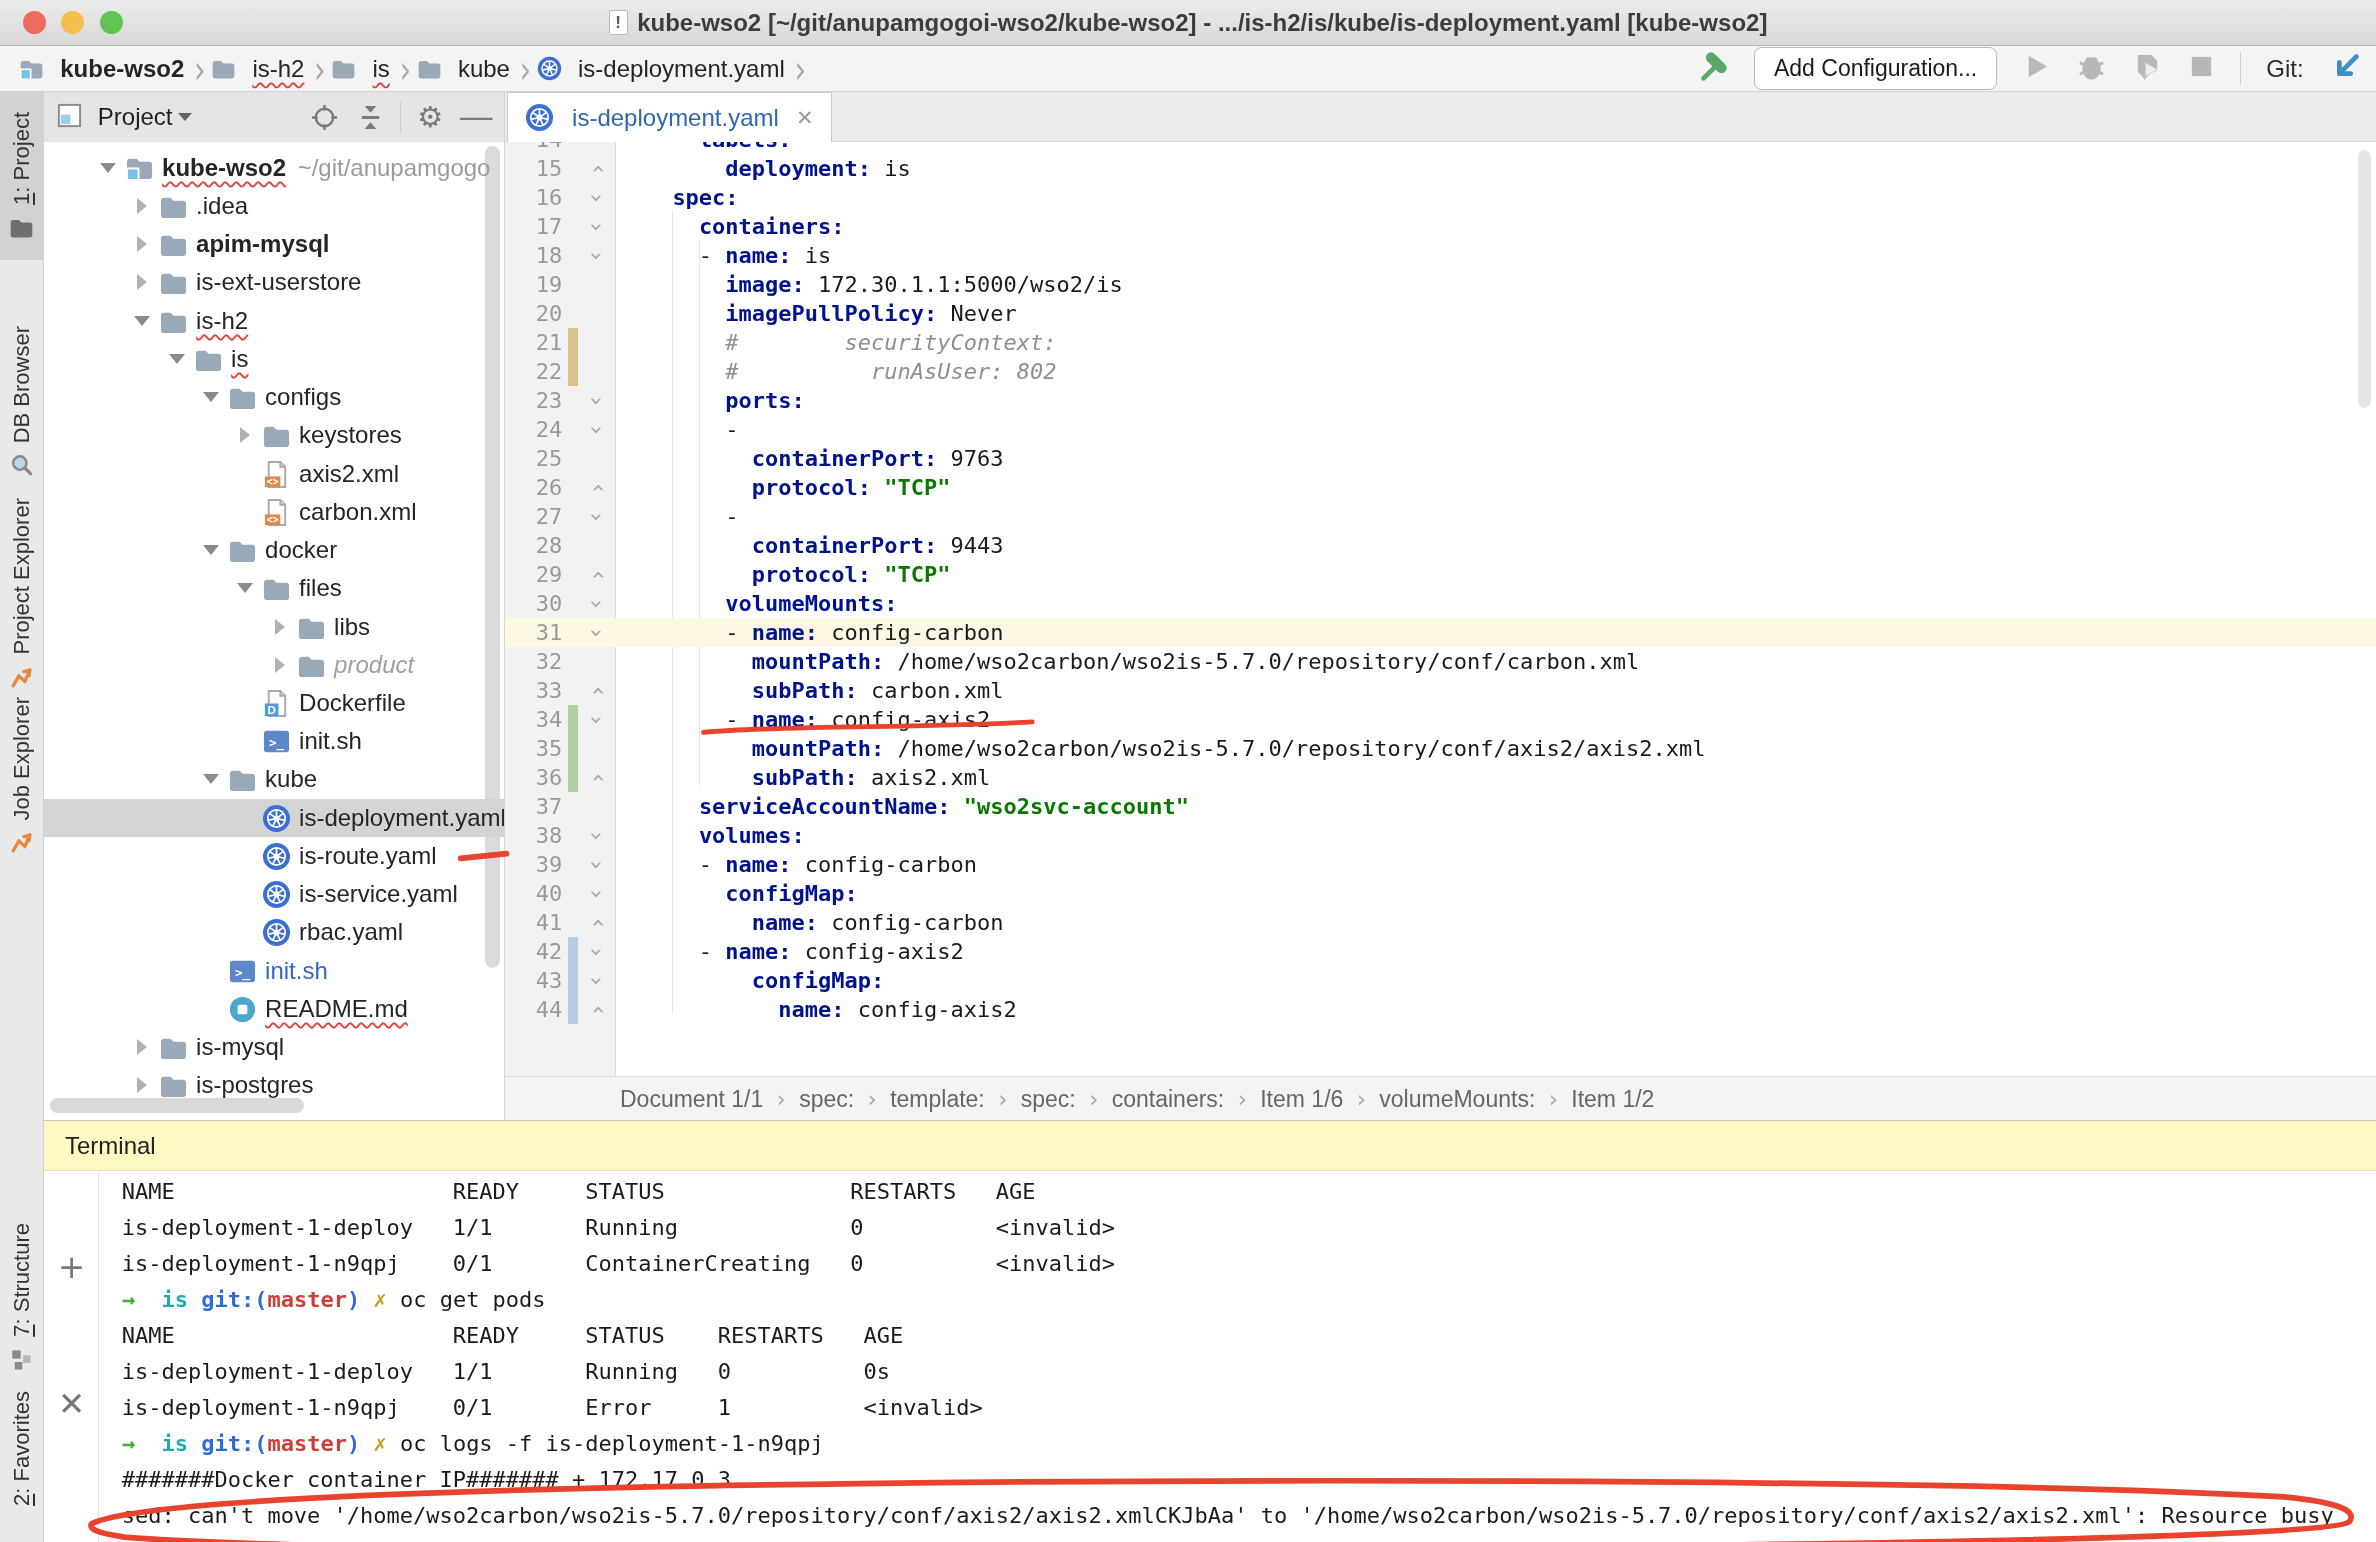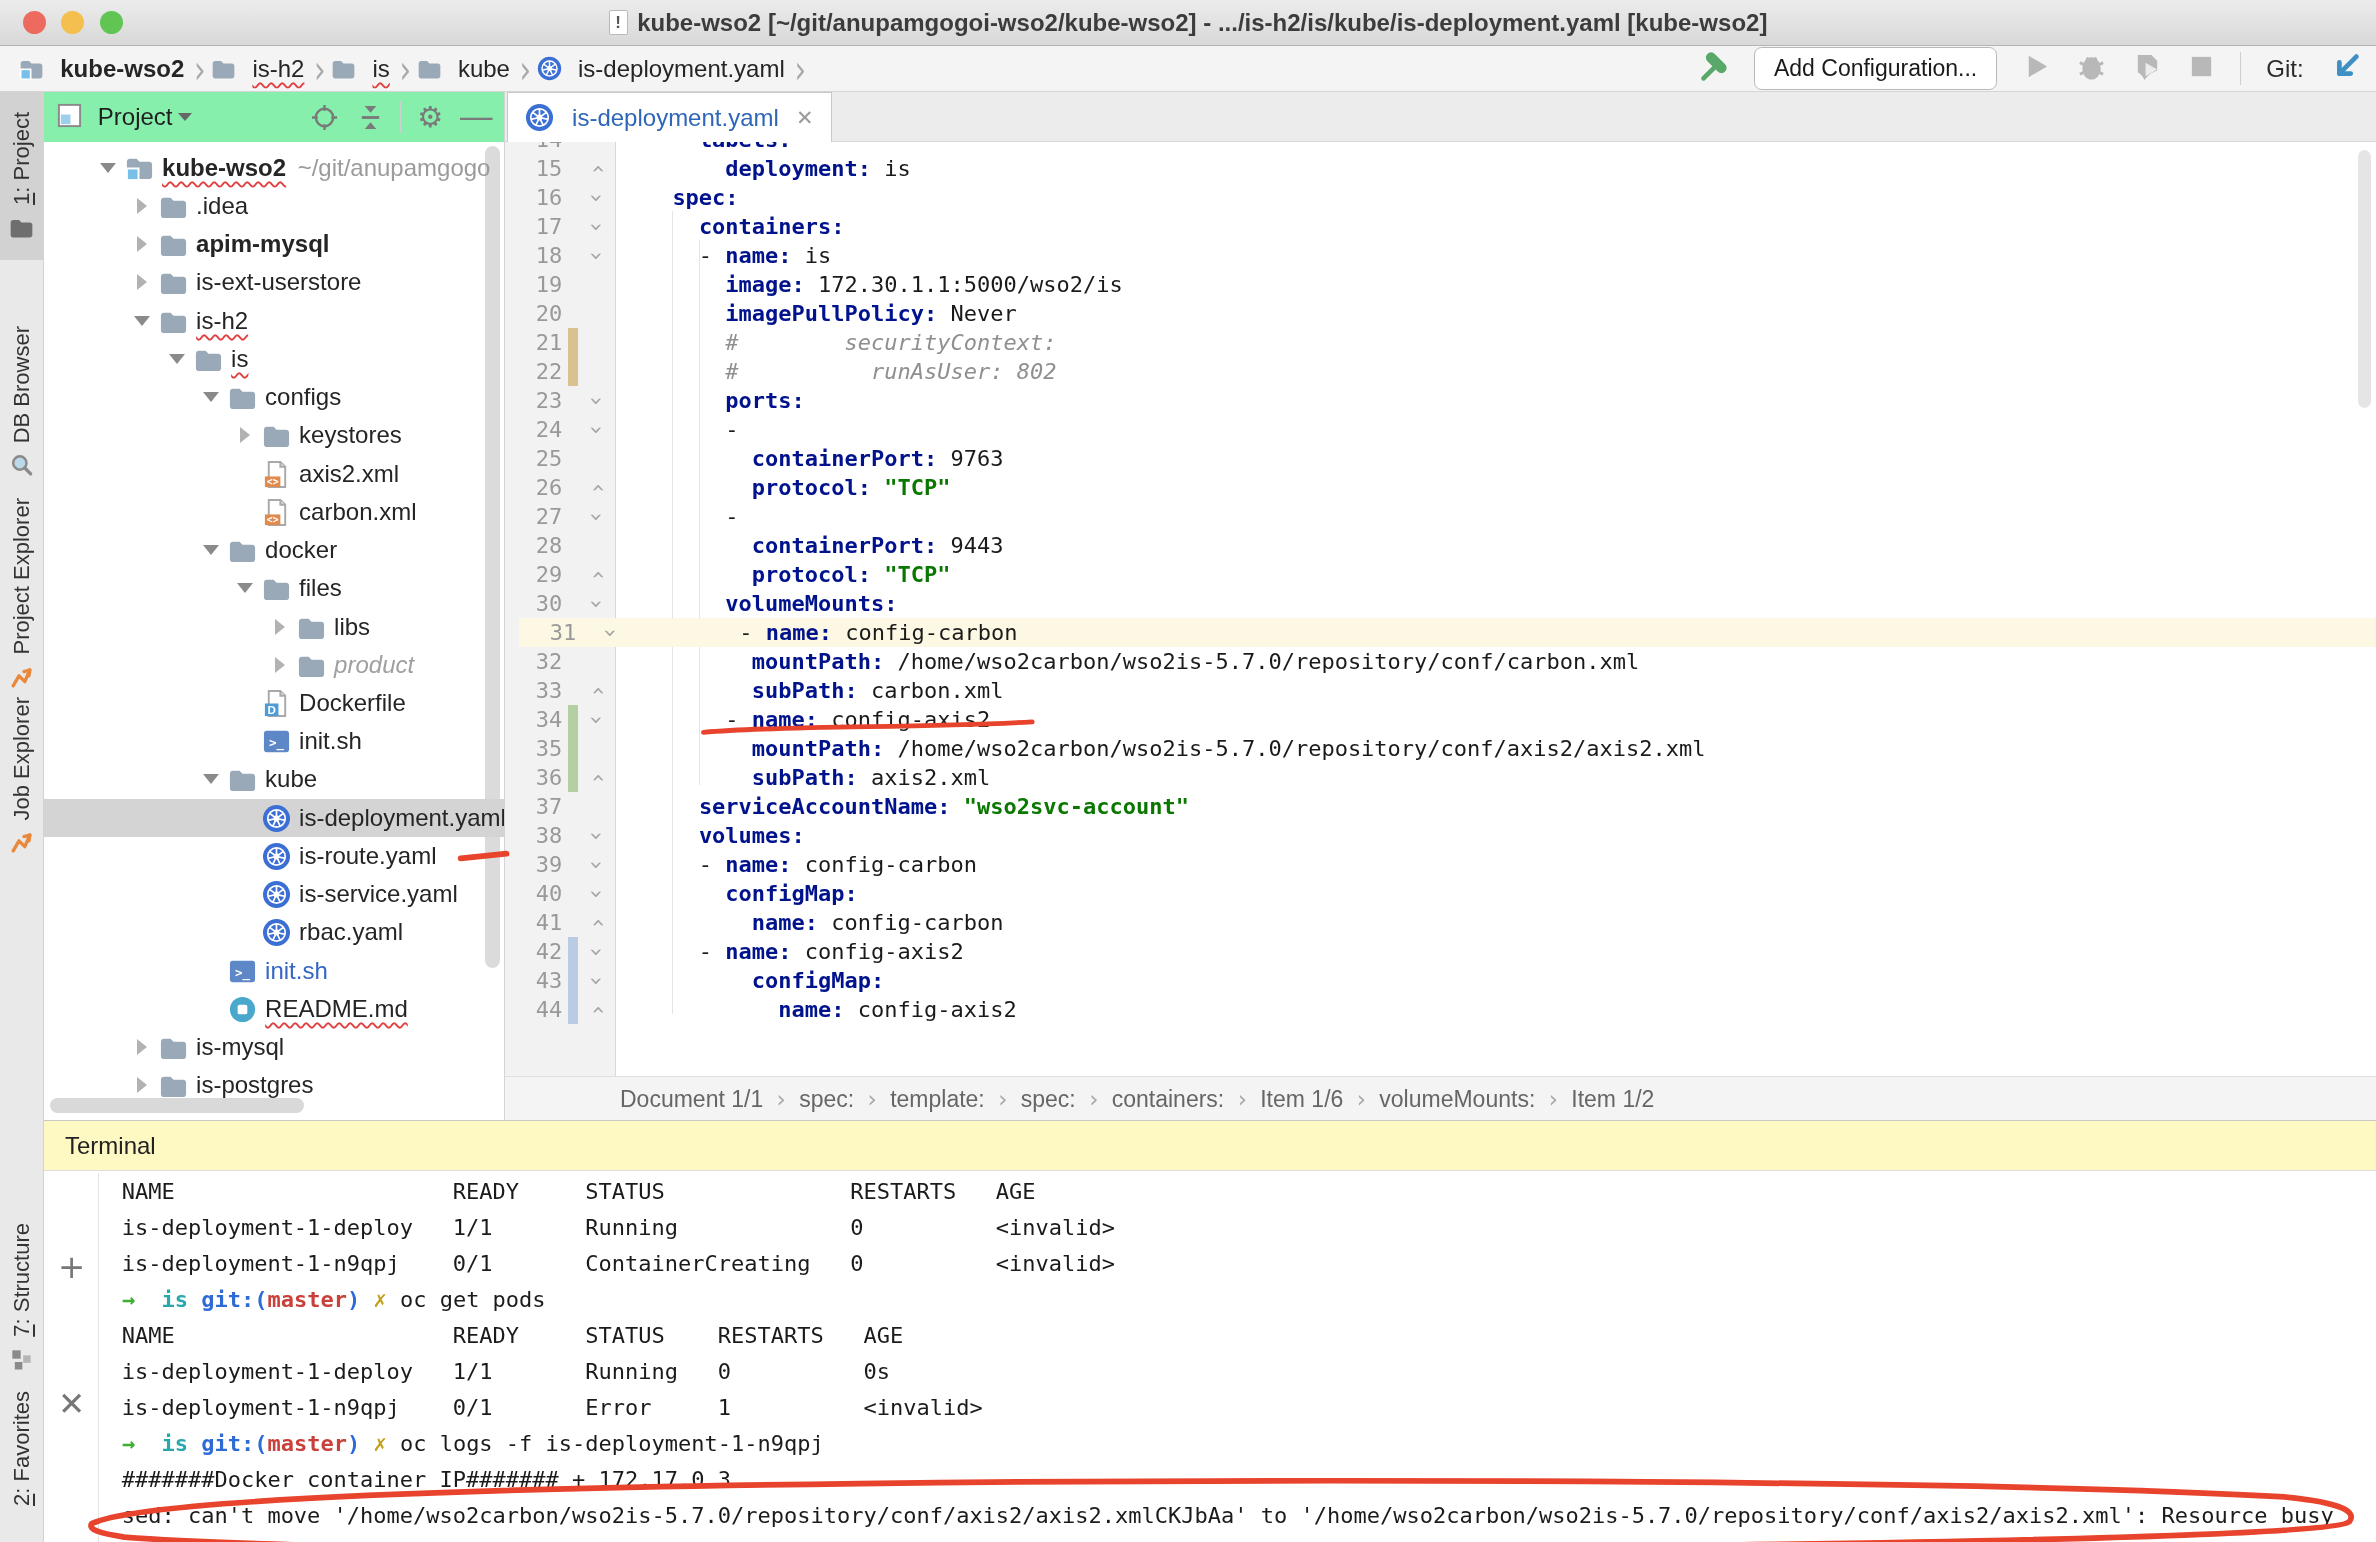--- a/index.html
+++ b/index.html
@@ -33,21 +33,21 @@
 
   
   .stripe { position:absolute; left:0; top:92px; width:44px; height:1451px; background:#e9e9e9; border-right:1px solid #d2d2d2; }
   .stripe-item { position:absolute; left:0; width:43px; display:flex; flex-direction:column; align-items:center; justify-content:center; gap:9.6px; cursor:default; }
   .stripe-item.active { background:#d2d2d2; }
   .stripe-label { writing-mode:vertical-rl; transform:rotate(180deg); font-size:22px; color:#333; white-space:nowrap; }
   .stripe-label u { text-decoration-thickness:1.9px; }
 
   
   .project-panel { position:absolute; left:44px; top:92px; width:461px; height:1029px; background:#fff; border-right:1px solid #d4d4d4; overflow:hidden; }
-  .panel-header { height:50px; background:#86efac; display:flex; align-items:center; padding:0 11.5px; gap:13.4px; }
+  .panel-header { height:50px; background:#e5e5e5; display:flex; align-items:center; padding:0 11.5px; gap:13.4px; }
   .panel-title { font-size:24px; color:#1f1f1f; margin-left:1.9px; }
   .dd-arrow { width:0; height:0; border-left:7.6px solid transparent; border-right:7.6px solid transparent; border-top:8.6px solid #666; margin-left:5.7px; }
   .ph-spacer { flex:1; }
   .ph-ico { width:32.5px; height:32.5px; display:flex; align-items:center; justify-content:center; color:#7a7a7a; }
   .gear-glyph { font-size:29px; color:#7a7a7a; font-family:"DejaVu Sans",sans-serif; }
   .minus-glyph { font-size:32.5px; color:#7a7a7a; line-height:9.6px; }
   .tree { position:relative; height:979px; overflow:hidden; }
   .trow { position:absolute; left:0; right:0; height:38px; display:flex; align-items:center; font-size:24px; white-space:nowrap; }
   .trow.selected { background:#d4d4d4; }
   .arrow-slot { width:32.5px; display:flex; align-items:center; justify-content:center; flex:none; }
@@ -68,21 +68,21 @@
   .tabbar { position:absolute; left:0; top:0; right:0; height:50px; background:#ececec; border-bottom:1px solid #d8d8d8; }
   .tab { position:absolute; left:1.9px; top:0; height:50px; background:#fff; border:1px solid #c9c9c9; border-bottom:none;
     display:flex; align-items:center; gap:9.6px; padding:0 17px; }
   .tab-label { font-size:24px; color:#2e66b8; }
   .tab-close { color:#9a9a9a; font-size:21px; margin-left:7.6px; }
   .editor-body { position:absolute; left:0; top:50px; right:0; height:934px; background:#fff; overflow:hidden; }
   .gutter-bg { position:absolute; left:0; top:0; bottom:0; width:111px; background:#f2f2f2; border-right:1px solid #d9d9d9; }
   .guide { position:absolute; width:1px; background:#e4e4e4; }
   .lines { position:absolute; left:0; right:0; top:-17px; }
   .erow { height:29px; display:flex; align-items:center; position:relative; }
-  .erow.caret { background:#fcf8e3;margin-left:14px; }
+  .erow.caret { background:#fcf8e3; }
   .lnum { width:63px; flex:none; text-align:right; padding-right:5.7px; color:#999; font:22px "DejaVu Sans Mono",monospace; }
   .lmark { width:9.6px; align-self:stretch; flex:none; }
   .m-tan { background:#d8c28e; } .m-green { background:#b5cfa4; } .m-blue { background:#b9cce3; }
   .lfold { width:38px; flex:none; display:flex; align-items:center; justify-content:center; color:#a6a6a6; font-size:23px; }
   .lfold span { display:inline-block; font-family:"DejaVu Sans",sans-serif; }
   .fold-d { transform:rotate(90deg); } .fold-u { transform:rotate(-90deg); }
   .codepre { font:22px "DejaVu Sans Mono",monospace; white-space:pre; padding-left:3.8px; color:#1a1a1a; }
   .cseg-k { color:#00128c; font-weight:bold; }
   .cseg-v { color:#1a1a1a; }
   .cseg-s { color:#0a7700; font-weight:bold; }

